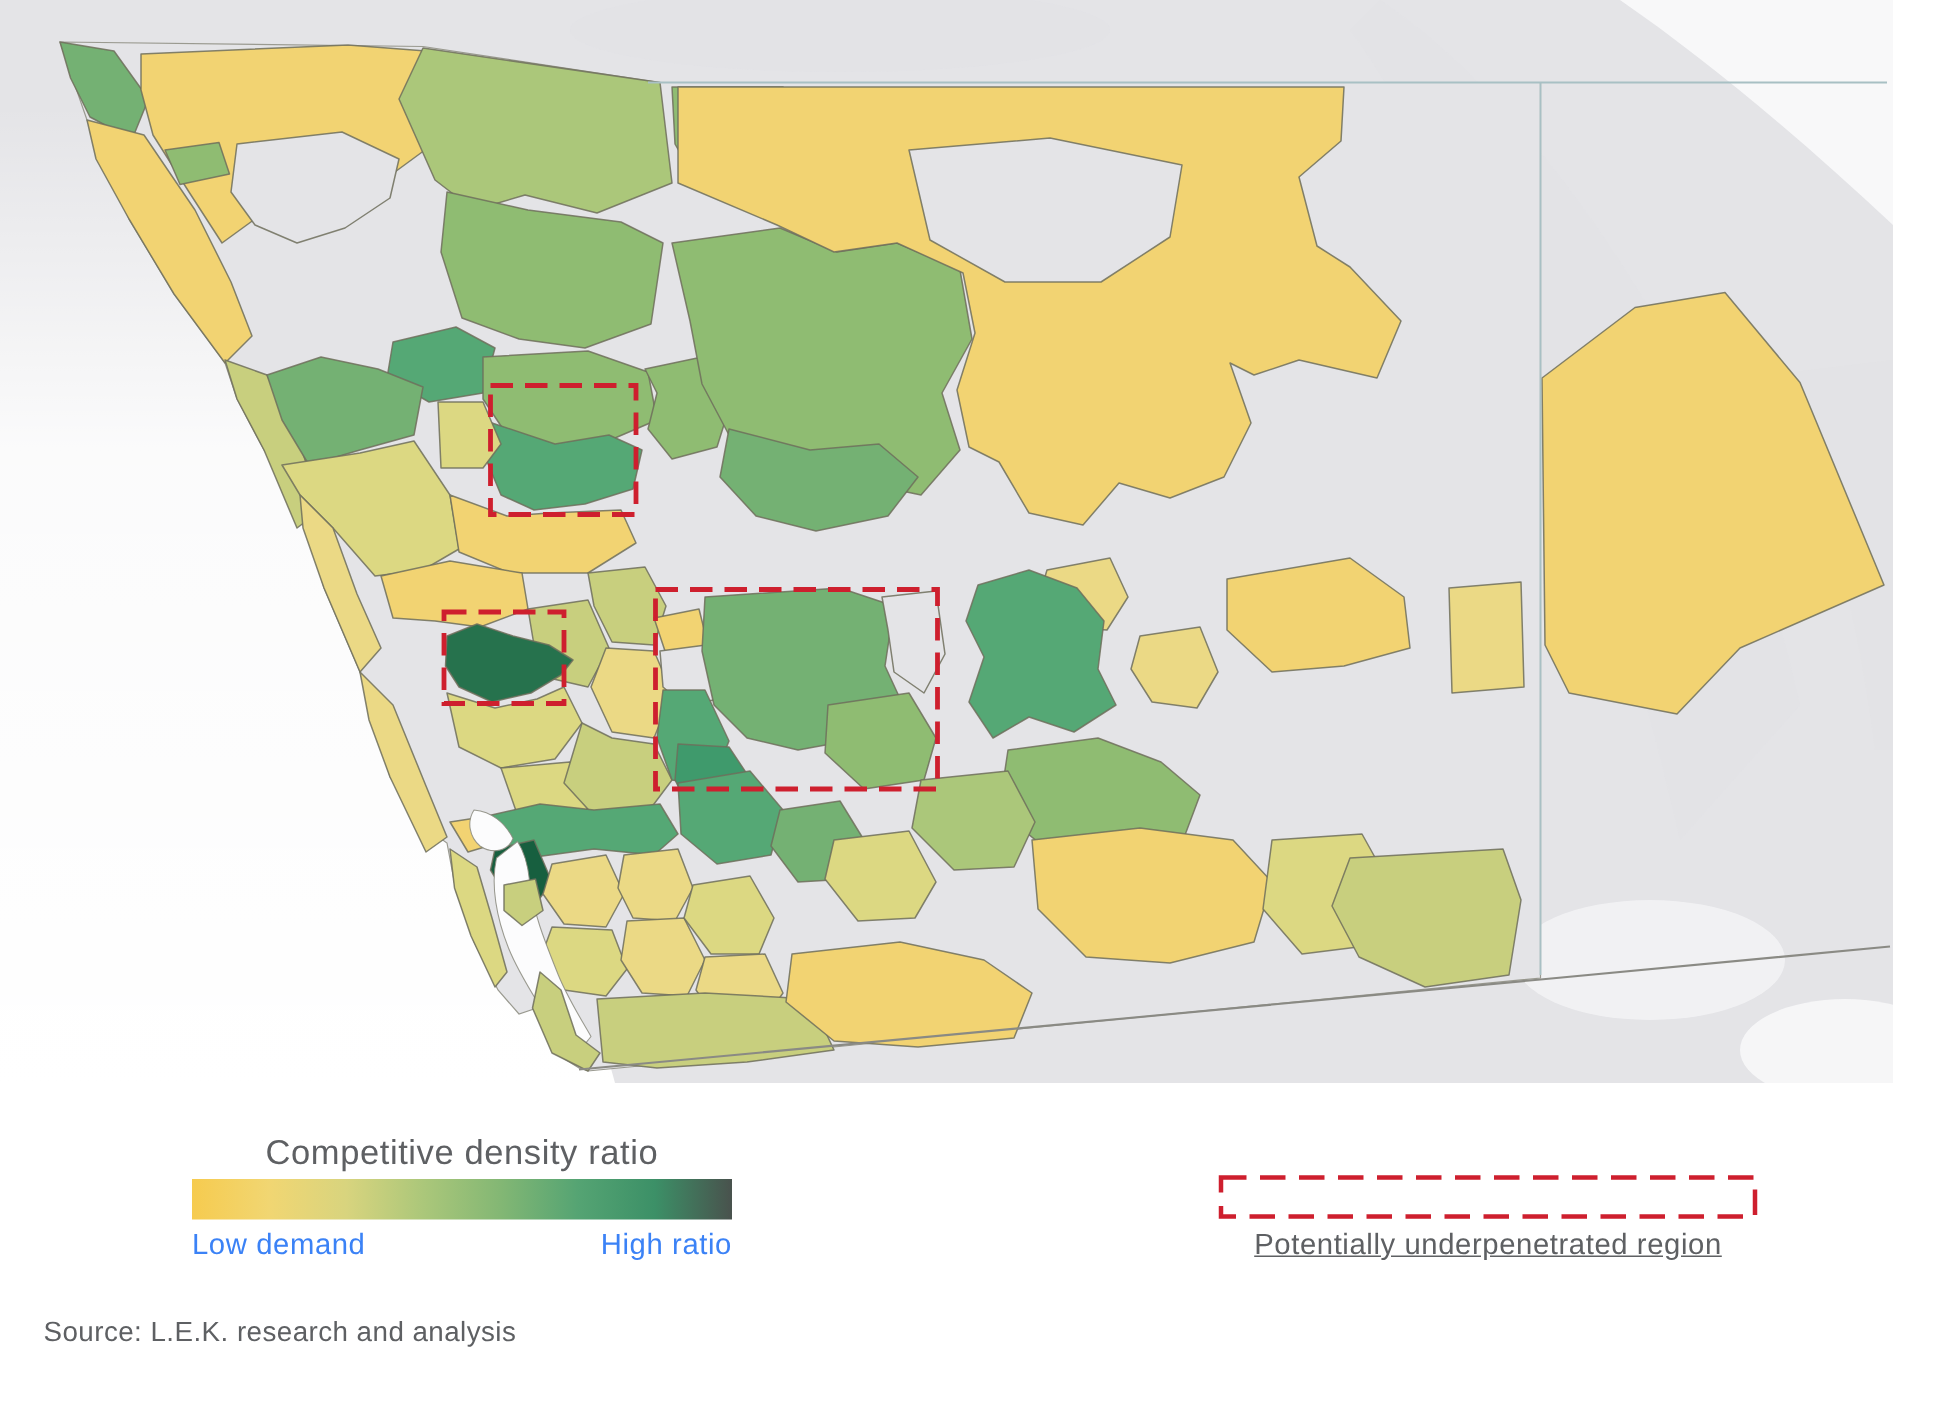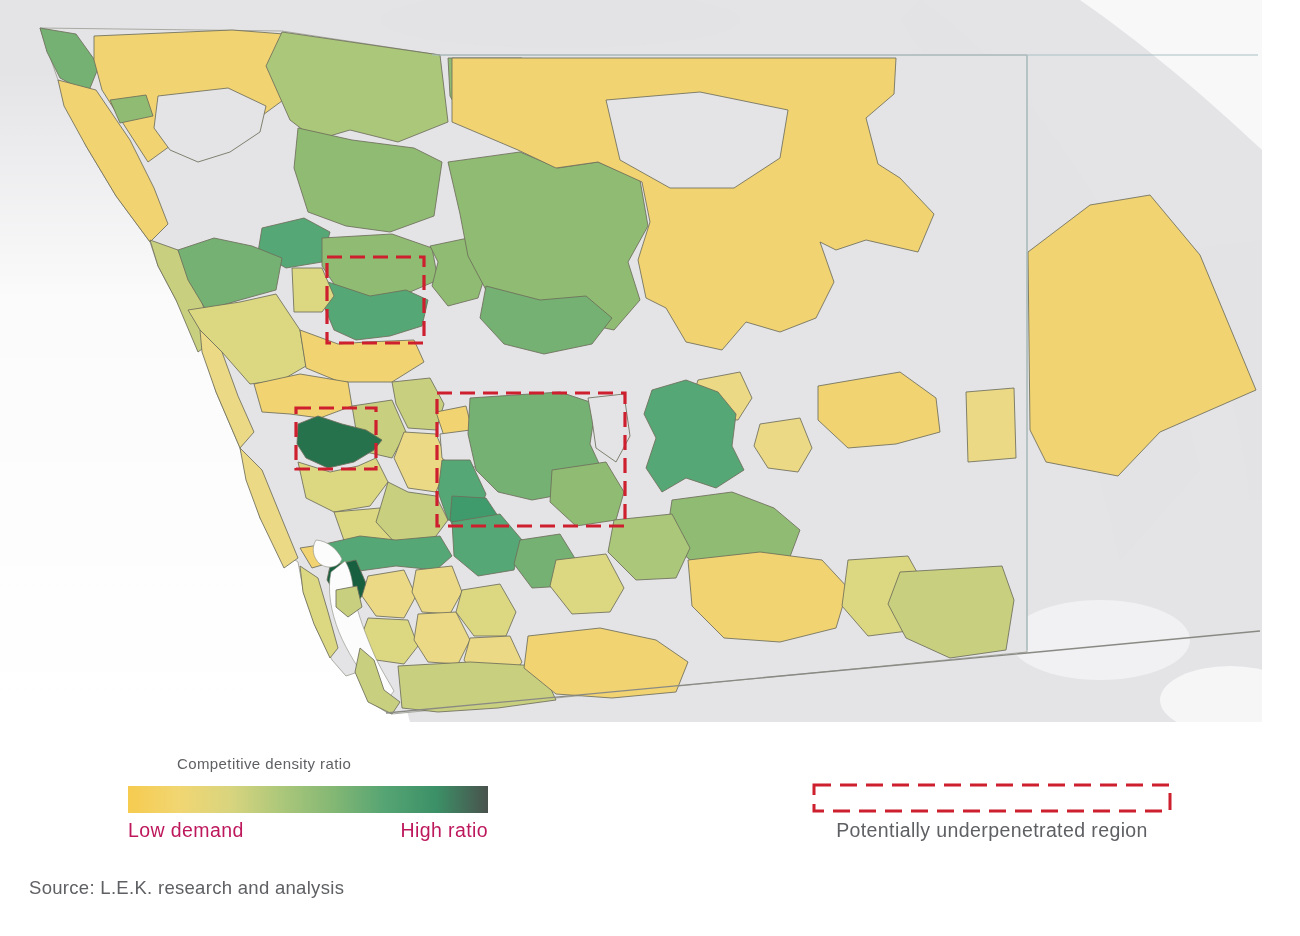--- a/index.html
+++ b/index.html
@@ -3,34 +3,34 @@
 <meta charset="utf-8">
 <style>
   html,body{margin:0;padding:0;}
   body{
     width:1300px;height:936px;position:relative;background:#ffffff;
     font-family:"Liberation Sans","DejaVu Sans",sans-serif;overflow:hidden;
   }
   .map-wrap{position:absolute;top:0;left:0;width:1262px;height:722px;}
   .map-wrap svg{display:block;}
   .legend-title{
-    position:absolute;left:177px;top:755px;font-size:15px;color:#5E6063;
+    position:absolute;left:177px;top:755px;font-size:23px;color:#5E6063;
     letter-spacing:.4px;white-space:nowrap;text-align:right;
   }
   .gradient-bar{
     position:absolute;left:128px;top:786px;width:360px;height:27px;
   }
   .gradient-labels{
     position:absolute;left:128px;top:819px;width:360px;display:flex;
-    justify-content:space-between;font-size:19.5px;color:#be185d;letter-spacing:.4px;
+    justify-content:space-between;font-size:19.5px;color:#3b82f6;letter-spacing:.4px;
   }
   .dashed-legend{position:absolute;left:812px;top:783px;width:360px;height:30px;}
   .dashed-label{
     position:absolute;left:806px;top:819px;width:372px;text-align:center;
-    font-size:19.5px;color:#5E6063;letter-spacing:.4px;white-space:nowrap;
+    font-size:19.5px;color:#5E6063;letter-spacing:.4px;white-space:nowrap;text-decoration:underline;
   }
   .source-line{
     position:absolute;left:29px;top:877px;font-size:18.5px;color:#5E6063;
     letter-spacing:.3px;white-space:nowrap;
   }
 </style>
 </head>
 <body>
 
 <div class="map-wrap">

